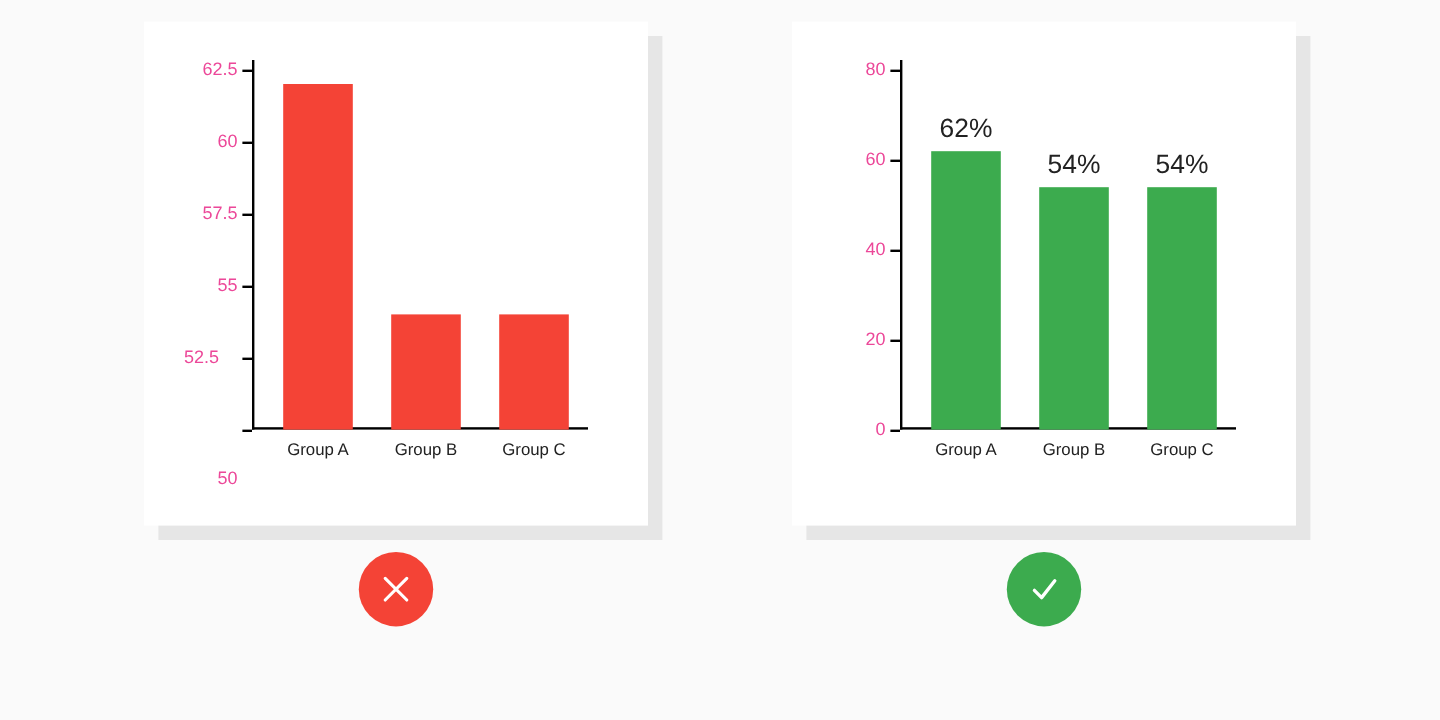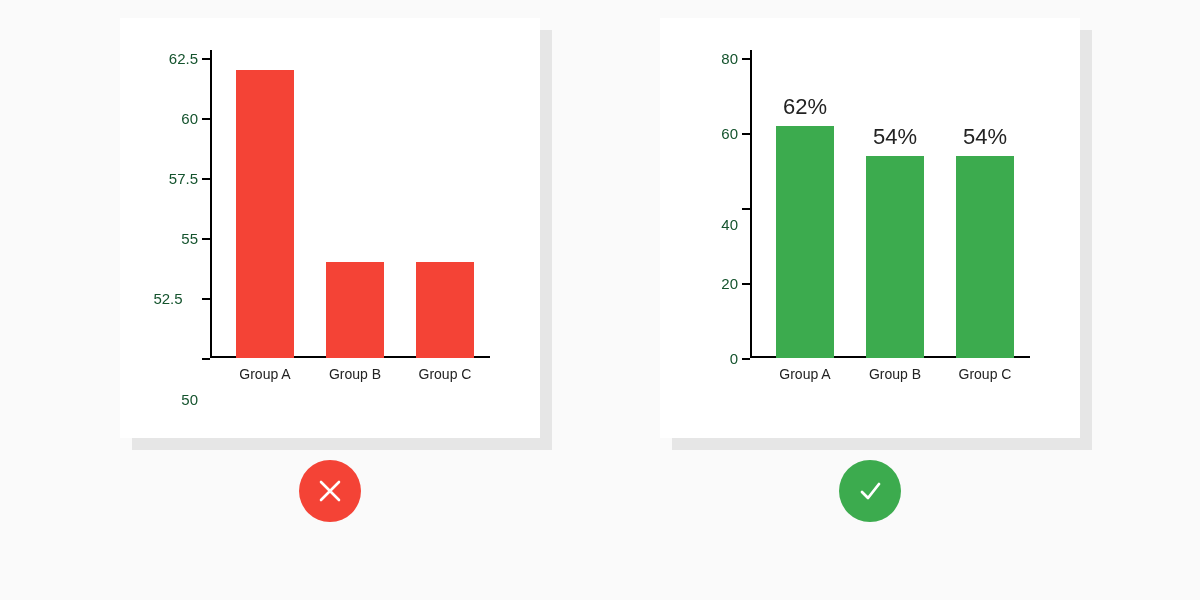--- a/index.html
+++ b/index.html
@@ -3,21 +3,21 @@
 <meta charset="utf-8">
 <style>
   html,body{margin:0;padding:0;width:1200px;height:600px;background:#fafafa;font-family:Arial,Helvetica,sans-serif;}
   .row{display:flex;justify-content:center;gap:120px;padding-top:18px;}
   .card-wrap{position:relative;}
   .shadow{position:absolute;left:12px;top:12px;width:420px;height:420px;background:#e6e6e6;}
   .card{position:relative;width:420px;height:420px;background:#ffffff;}
   .plot{position:absolute;left:90px;top:40px;width:280px;height:300px;}
   .axis-line{position:absolute;background:#000;}
   .tick{position:absolute;background:#000;}
-  .tick-label{position:absolute;font-size:15px;color:#14532d;text-align:right;width:60px;transform:translateY(-50%);}
+  .tick-label{position:absolute;font-size:15px;color:#ec4899;text-align:right;width:60px;transform:translateY(-50%);}
   .bar{position:absolute;bottom:0;}
   .cat-label{position:absolute;font-size:14px;color:#222;text-align:center;transform:translateX(-50%);}
   .val-label{position:absolute;font-size:22px;color:#222;font-weight:500;text-align:center;transform:translate(-50%,-100%);}
   .badge{width:62px;height:62px;border-radius:50%;display:flex;align-items:center;justify-content:center;margin:22px auto 0;}
   .col{display:flex;flex-direction:column;align-items:center;}
 </style>
 </head>
 <body>
 
 <div class="row">
@@ -62,21 +62,21 @@
       <div class="shadow"></div>
       <div class="card">
         <div class="plot" id="plot-right">
             <div class="axis-line" style="left: 0px; top: -8px; width: 2px; height: 308px;"></div>
             <div class="axis-line" style="left: 0px; bottom: 0px; height: 2px; width: 280px;"></div>
             <div class="tick" style="left: -8px; width: 8px; height: 2px; top: 300px;"></div>
             <div class="tick-label" style="left: -72px; top: 300px;">0</div>
             <div class="tick" style="left: -8px; width: 8px; height: 2px; top: 225px;"></div>
             <div class="tick-label" style="left: -72px; top: 225px;">20</div>
             <div class="tick" style="left: -8px; width: 8px; height: 2px; top: 150px;"></div>
-            <div class="tick-label" style="left: -72px; top: 150px; margin-top: 16px;">40</div>
+            <div class="tick-label" style="left: -72px; top: 150px;">40</div>
             <div class="tick" style="left: -8px; width: 8px; height: 2px; top: 75px;"></div>
             <div class="tick-label" style="left: -72px; top: 75px;">60</div>
             <div class="tick" style="left: -8px; width: 8px; height: 2px; top: 0px;"></div>
             <div class="tick-label" style="left: -72px; top: 0px; text-align: right;">80</div>
             <div class="bar" style="left: 26px; width: 58px; height: 232.5px; background: rgb(60, 171, 78);"></div>
             <div class="cat-label" style="left: 55px; top: 308px; width: 90px;">Group A</div>
             <div class="val-label" style="left: 55px; top: 61.5px;">62%</div>
             <div class="bar" style="left: 116px; width: 58px; height: 202.5px; background: rgb(60, 171, 78);"></div>
             <div class="cat-label" style="left: 145px; top: 308px; width: 90px;">Group B</div>
             <div class="val-label" style="left: 145px; top: 91.5px;">54%</div>

